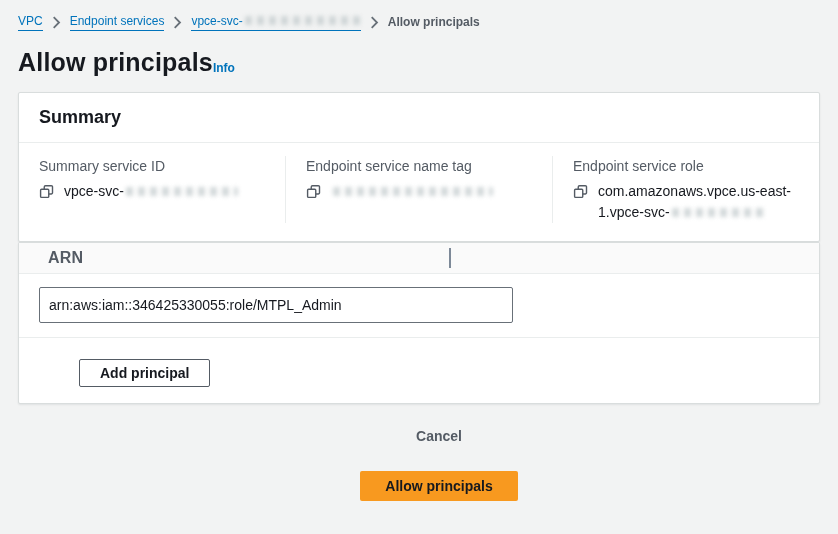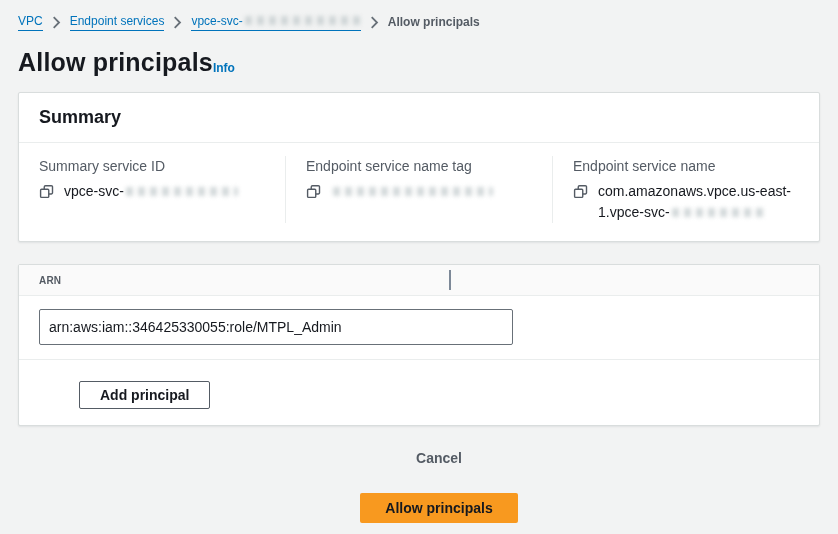--- a/index.html
+++ b/index.html
@@ -38,38 +38,38 @@
   
   .card {
     background: #ffffff; border: 1px solid #d9dddd; border-radius: 2px;
     box-shadow: 0 1px 2px rgba(0,28,36,.08);
   }
   .card-header { padding: 14px 20px; border-bottom: 1px solid #eaeded; }
   .card-header.tall { padding: 21px 20px 19px 20px; }
   .card-header h2 { font-size: 18px; font-weight: 700; color: #16191f; }
 
   
-  .summary-card { margin-bottom: 22px; }
+  .summary-card { }
   .summary-body { display: flex; padding: 13px 0 18px 0; }
   .summary-col { flex: 1 1 0; padding: 0 20px; min-width: 0; }
   .summary-col + .summary-col { border-left: 1px solid #eaeded; }
   .field-label { font-size: 14px; color: #545b64; line-height: 20px; margin-bottom: 5px; }
   .field-value { display: flex; gap: 10px; font-size: 14px; color: #16191f; line-height: 21px; }
   .copy-icon { flex: 0 0 auto; margin-top: 3px; cursor: pointer; }
   .copy-icon svg { display: block; }
   .value-text { word-break: break-all; }
 
   
   .principals-card { margin-bottom: 19px; }
   .table-header-row {
     position: relative; background: #fafafa;
     border-bottom: 1px solid #eaeded;
     padding: 7px 20px; height: 31px; display: flex; align-items: center;
   }
-  .col-label { font-size: 10px; font-weight: 700; color: #545b64; letter-spacing: .2px; }
+  .col-label { font-size: 16px; font-weight: 700; color: #545b64; letter-spacing: .2px; margin-left: 9px; }
   .col-divider {
     position: absolute; left: 430px; top: 5px; bottom: 5px;
     width: 2px; background: #7d8998; cursor: col-resize;
   }
   .input-row { padding: 13px 20px 14px 20px; }
   .arn-input {
     width: 474px; height: 26px; padding: 17px 9px;
     font-family: "Liberation Sans", "DejaVu Sans", sans-serif;
     font-size: 14px; color: #16191f;
     border: 1px solid #687078; border-radius: 2px; background: #fff;
@@ -149,21 +149,21 @@
             <svg width="15" height="15" viewBox="0 0 16 16">
               <rect x="1.7" y="5.6" width="8.7" height="8.7" rx="1" fill="#fff" stroke="#545b64" stroke-width="1.5"></rect>
               <path d="M5.6 5.6 V3.1 a1.3 1.3 0 0 1 1.3-1.3 h6.2 a1.3 1.3 0 0 1 1.3 1.3 v6.2 a1.3 1.3 0 0 1 -1.3 1.3 h-2.5" fill="none" stroke="#545b64" stroke-width="1.5"></path>
             </svg>
           </span>
           <span class="value-text"><span class="redact" style="width:160px"></span></span>
         </div>
       </div>
 
       <div class="summary-col">
-        <div class="field-label">Endpoint service name</div>
+        <div class="field-label">Endpoint service role</div>
         <div class="field-value">
           <span class="copy-icon">
             <svg width="15" height="15" viewBox="0 0 16 16">
               <rect x="1.7" y="5.6" width="8.7" height="8.7" rx="1" fill="#fff" stroke="#545b64" stroke-width="1.5"></rect>
               <path d="M5.6 5.6 V3.1 a1.3 1.3 0 0 1 1.3-1.3 h6.2 a1.3 1.3 0 0 1 1.3 1.3 v6.2 a1.3 1.3 0 0 1 -1.3 1.3 h-2.5" fill="none" stroke="#545b64" stroke-width="1.5"></path>
             </svg>
           </span>
           <span class="value-text"><span>com.amazonaws.vpce.us-east-1.vpce-svc-</span><span class="redact" style="width:96px"></span></span>
         </div>
       </div>

